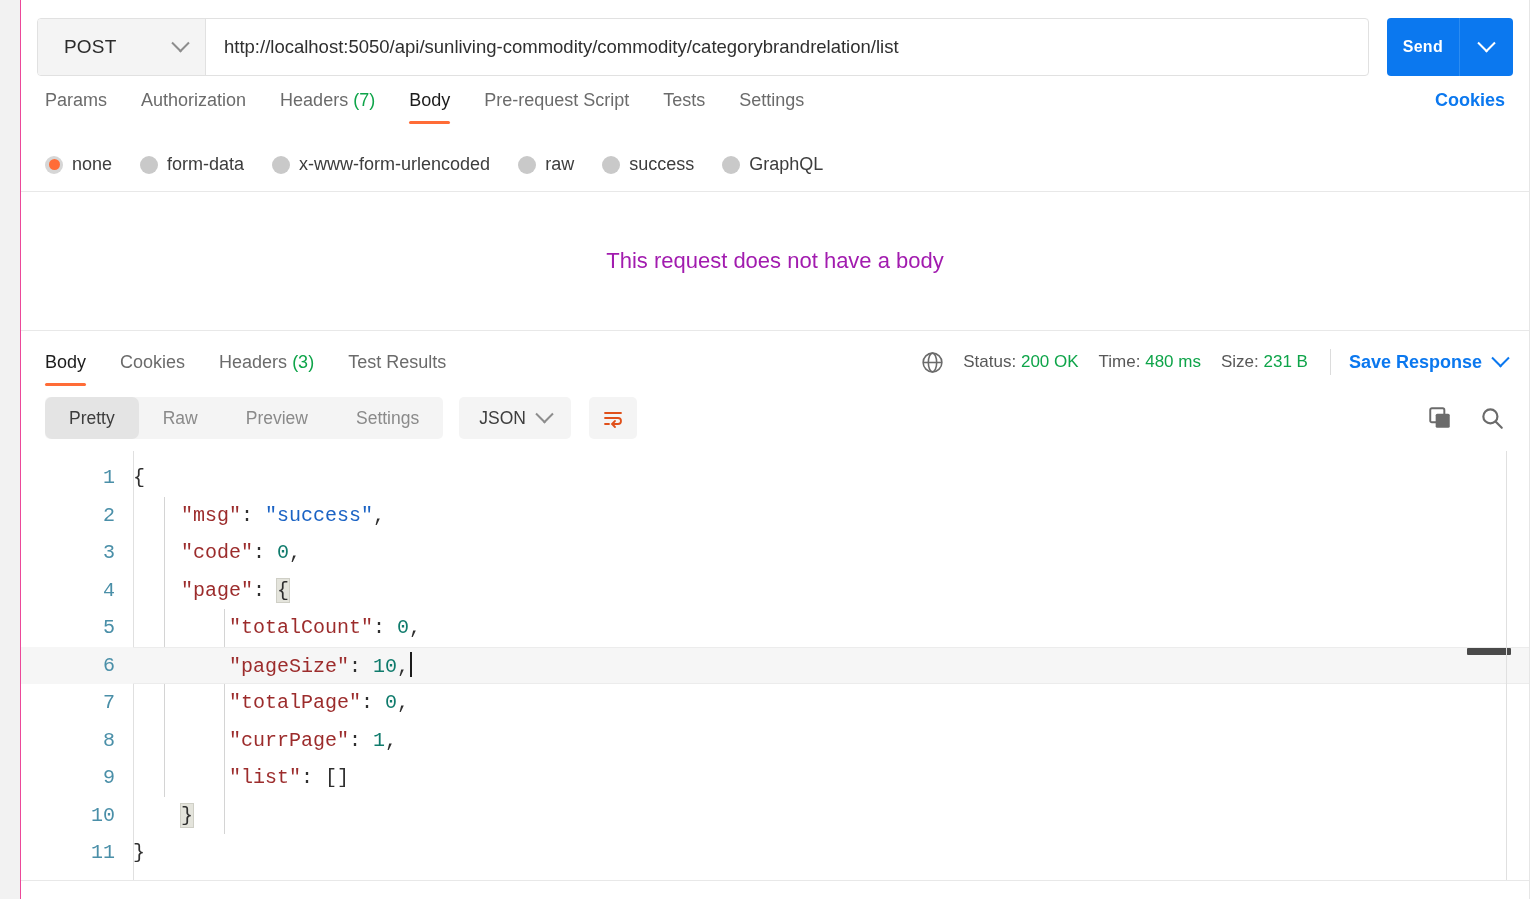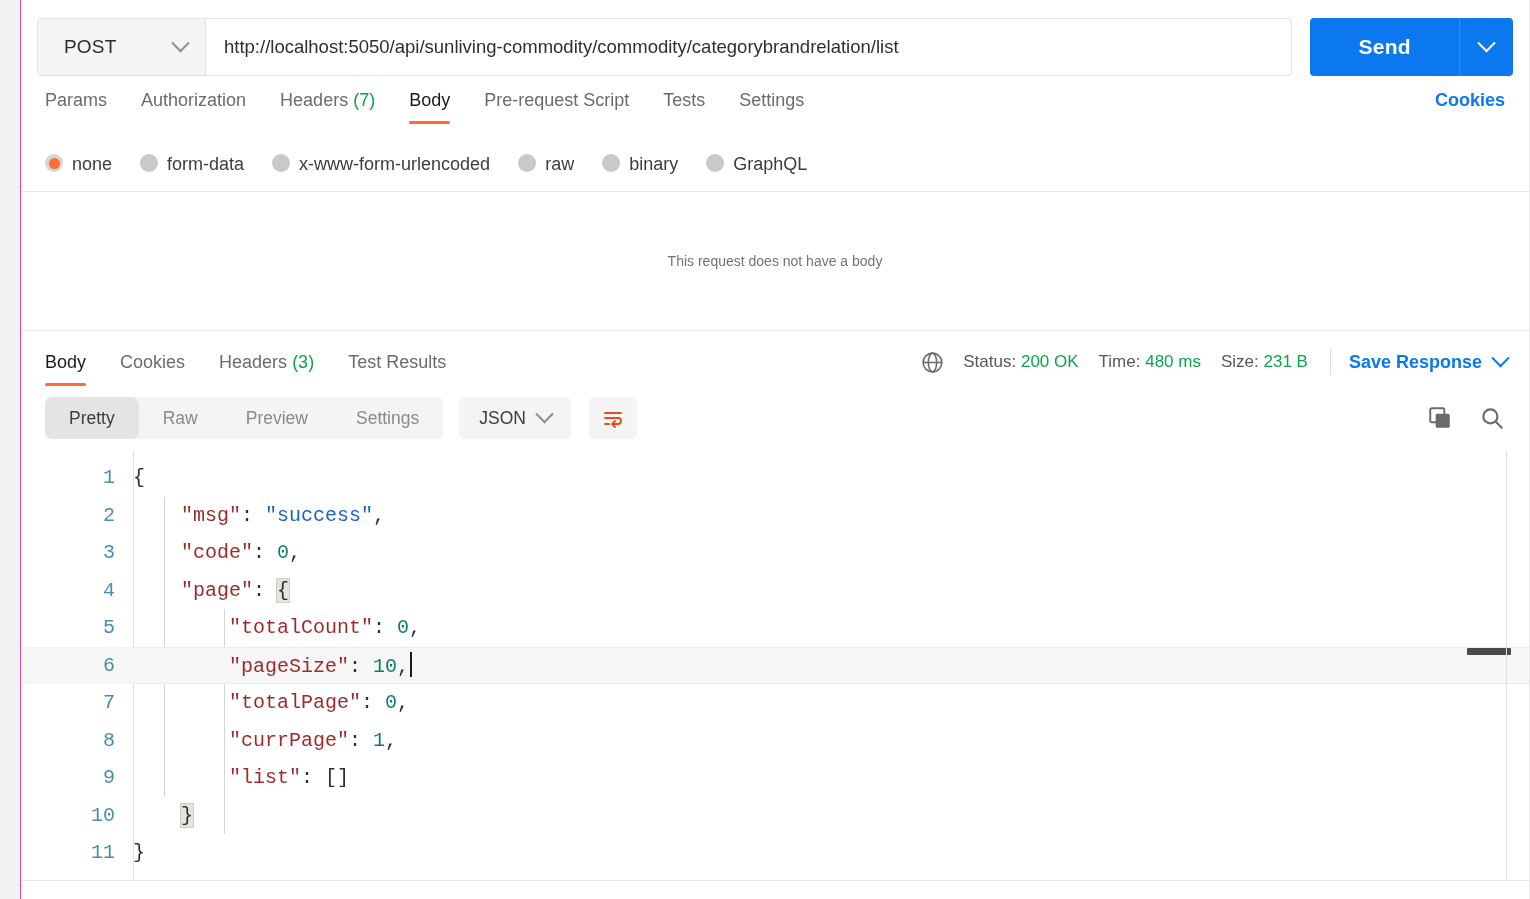--- a/index.html
+++ b/index.html
@@ -52,21 +52,21 @@
     font-family: "Liberation Sans", sans-serif;
     padding: 0 18px; background: transparent;
   }
   .send-wrap {
     display: flex; align-items: stretch; height: 58px;
     margin-left: 18px; border-radius: 4px; overflow: hidden;
     background: #0b78ef; cursor: pointer;
   }
   .send-btn {
     display: flex; align-items: center; justify-content: center;
-    padding: 0 48px; color: #fff; font-size: 21px; font-weight: bold;
+    padding: 0 16px; color: #fff; font-size: 16px; font-weight: bold;
     letter-spacing: .3px;
   }
   .send-caret {
     display: flex; align-items: center; justify-content: center;
     width: 54px; border-left: 1px solid #2b8cf2;
   }
 
   
   .req-tabs {
     display: flex; align-items: flex-start;
@@ -93,42 +93,42 @@
     font-weight: bold; padding-bottom: 14px; padding-right: 8px;
     cursor: pointer;
   }
 
   
   .radios {
     display: flex; align-items: center; gap: 0;
     padding: 12px 24px 16px 24px;
   }
   .radio-item {
-    display: flex; align-items: flex-start; gap: 9px;
+    display: flex; align-items: center; gap: 9px;
     margin-right: 28px; cursor: pointer;
   }
   .radio-dot {
     width: 18px; height: 18px; border-radius: 50%;
     background: #c9c9c9; flex: none;
     display: flex; align-items: center; justify-content: center;
   }
   .radio-item.selected .radio-dot { background: #d6d6d6; }
   .radio-item.selected .radio-dot:after {
     content: ""; width: 11px; height: 11px; border-radius: 50%;
     background: #ff6c37;
   }
   .radio-label { font-size: 18px; color: #3d3d3d; }
 
   .divider { height: 1px; background: #e8e8e8; }
 
   
   .empty-body {
     height: 138px; display: flex;
     align-items: center; justify-content: center;
-    font-size: 14px; color: #737373;
+    font-size: 22px; color: #a21caf;
   }
 
   
   .resp-head {
     display: flex; align-items: flex-end;
     padding: 0 16px; height: 56px; position: relative;
   }
   .resp-meta {
     margin-left: auto; display: flex; align-items: center;
     gap: 0; padding-bottom: 12px;
@@ -258,21 +258,21 @@
     <div class="radio-item">
       <span class="radio-dot"></span>
       <span class="radio-label">x-www-form-urlencoded</span>
     </div>
     <div class="radio-item">
       <span class="radio-dot"></span>
       <span class="radio-label">raw</span>
     </div>
     <div class="radio-item">
       <span class="radio-dot"></span>
-      <span class="radio-label">binary</span>
+      <span class="radio-label">success</span>
     </div>
     <div class="radio-item">
       <span class="radio-dot"></span>
       <span class="radio-label">GraphQL</span>
     </div>
   </div>
 
   <div class="divider"></div>
 
   <div class="empty-body">This request does not have a body</div>

